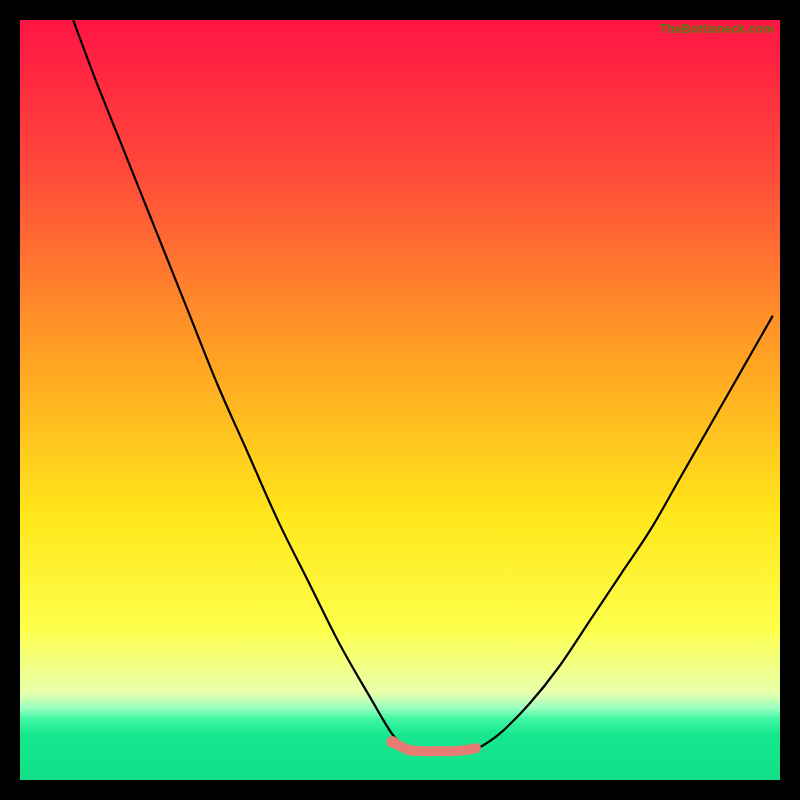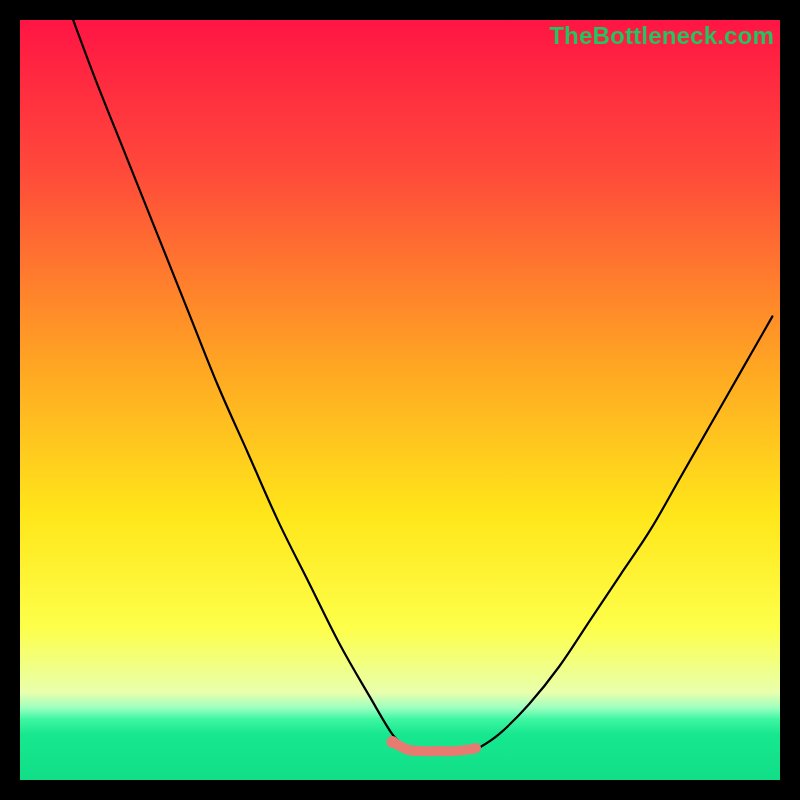--- a/index.html
+++ b/index.html
@@ -23,23 +23,23 @@
     left: 0;
     top: 0;
     width: 760px;
     height: 760px;
   }
   .watermark {
     position: absolute;
     top: 2px;
     right: 6px;
     font-family: Arial, Helvetica, sans-serif;
-    font-size: 24px;
+    font-size: 12px;
     font-weight: 600;
-    color: #22c55e;
+    color: #4d7c0f;
     letter-spacing: 0.2px;
   }
 </style>
 </head>
 <body>
 
 <div class="frame">
   <svg class="plot" viewBox="0 0 760 760">
     <defs>
       <linearGradient id="bg-grad" x1="0" y1="0" x2="0" y2="1">

